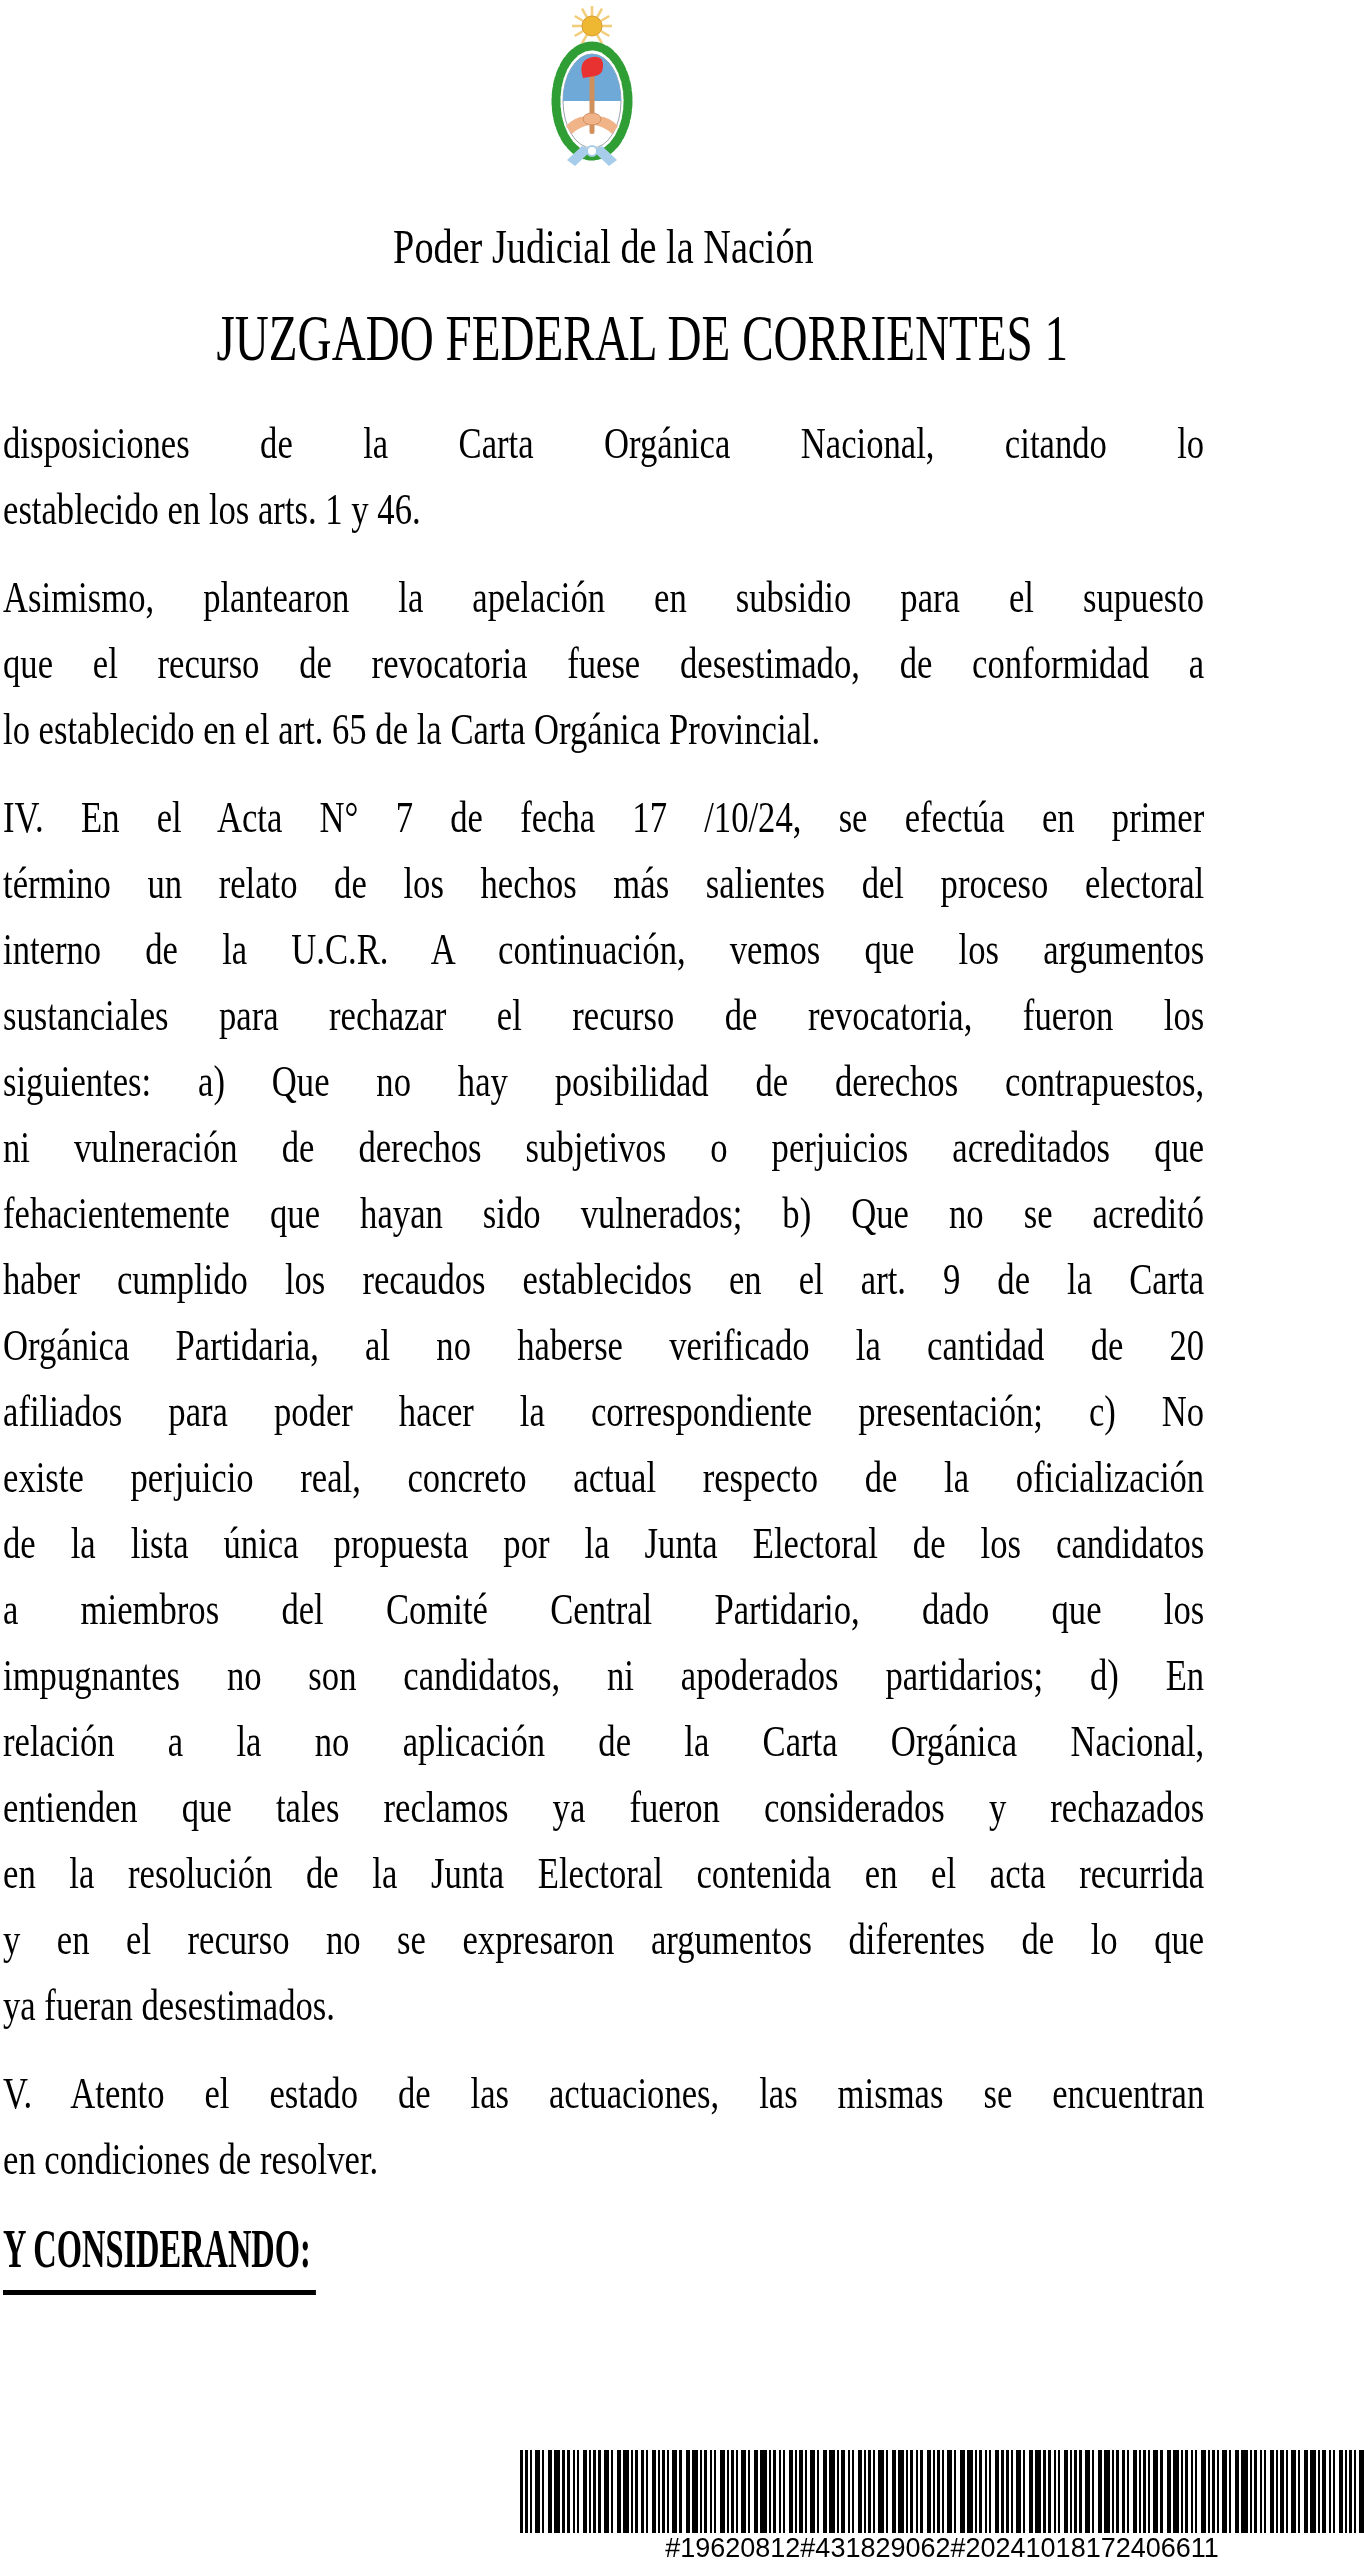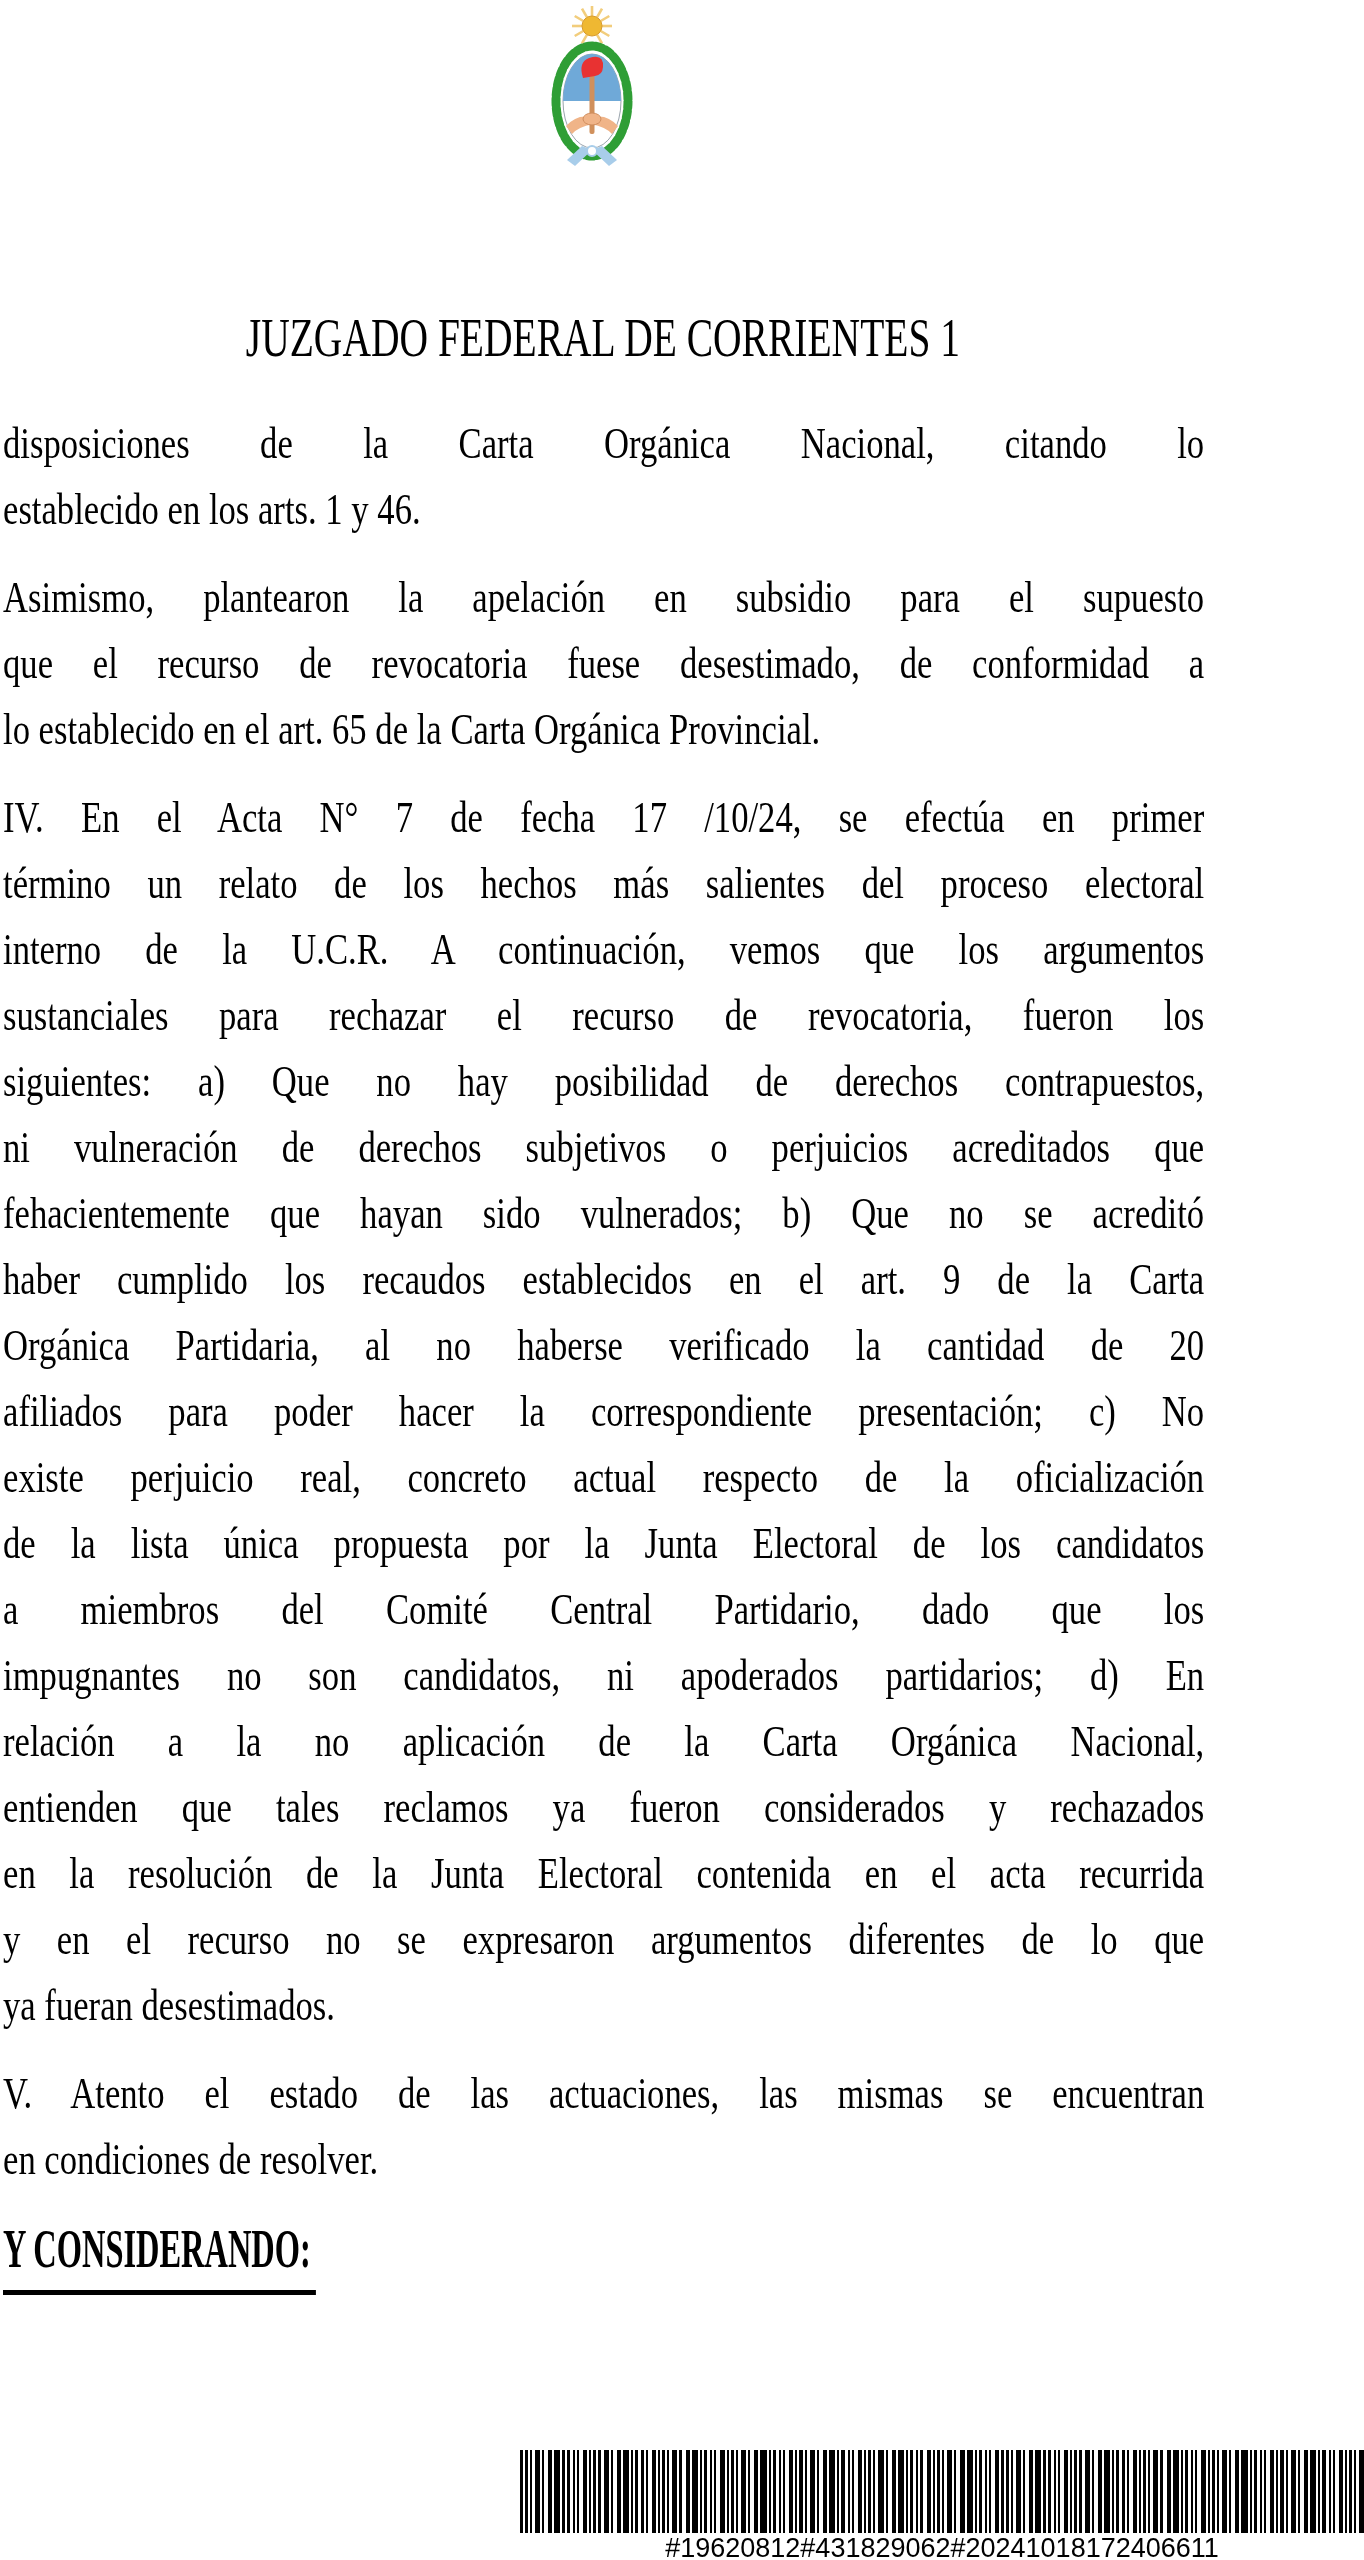--- a/index.html
+++ b/index.html
@@ -37,22 +37,22 @@
     transform: scale(0.85, 1.08);
     transform-origin: 50% 50%;
   }
   .court-title {
     position: absolute;
     left: 3px;
     top: 300px;
     width: 1200px;
     height: 76px;
     line-height: 76px;
-    font-size: 52px;
-    text-align: center;
+    font-size: 62px;
+    text-align: right;
     white-space: nowrap;
   }
   .court-title .squeeze {
     display: inline-block;
     transform: scale(0.76, 1.04);
     transform-origin: 50% 50%;
   }
 
   
   .document-body {
@@ -156,20 +156,23 @@
 
     <path d="M33,124 q11,-12 24,-9 l3,7 q-15,3 -21,10 z" fill="#f0b488"></path>
     <path d="M85,124 q-11,-12 -24,-9 l-3,7 q15,3 21,10 z" fill="#f0b488"></path>
     <ellipse cx="59" cy="117" rx="9" ry="6" stroke="#cf8d5e" stroke-width="1" fill="#f0b488"></ellipse>
 
     <path d="M59,148 l-17,16 l-8,-6 l15,-14 z" fill="#a8cdea"></path>
     <path d="M59,148 l17,16 l8,-6 l-15,-14 z" fill="#a8cdea"></path>
     <circle cx="59" cy="149" r="5" fill="#ffffff" stroke-width="2" stroke="#a8cdea"></circle>
   </svg>
 
+  <div class="institution-title">
+    <span class="squeeze">Poder Judicial de la Nación</span>
+  </div>
 
   <div class="court-title">
     <span class="squeeze">JUZGADO FEDERAL DE CORRIENTES 1</span>
   </div>
 
   <div class="document-body">
 
     <div class="para">
         <div class="line">disposiciones de la Carta Orgánica Nacional, citando lo</div>
         <div class="line last">establecido en los arts. 1 y 46.</div>

